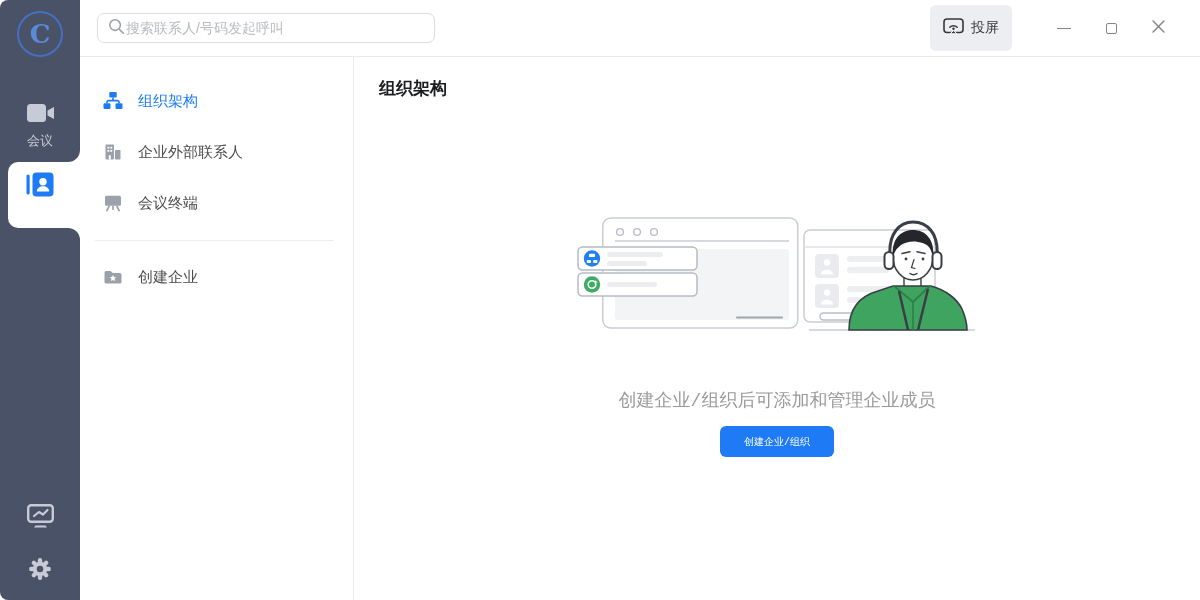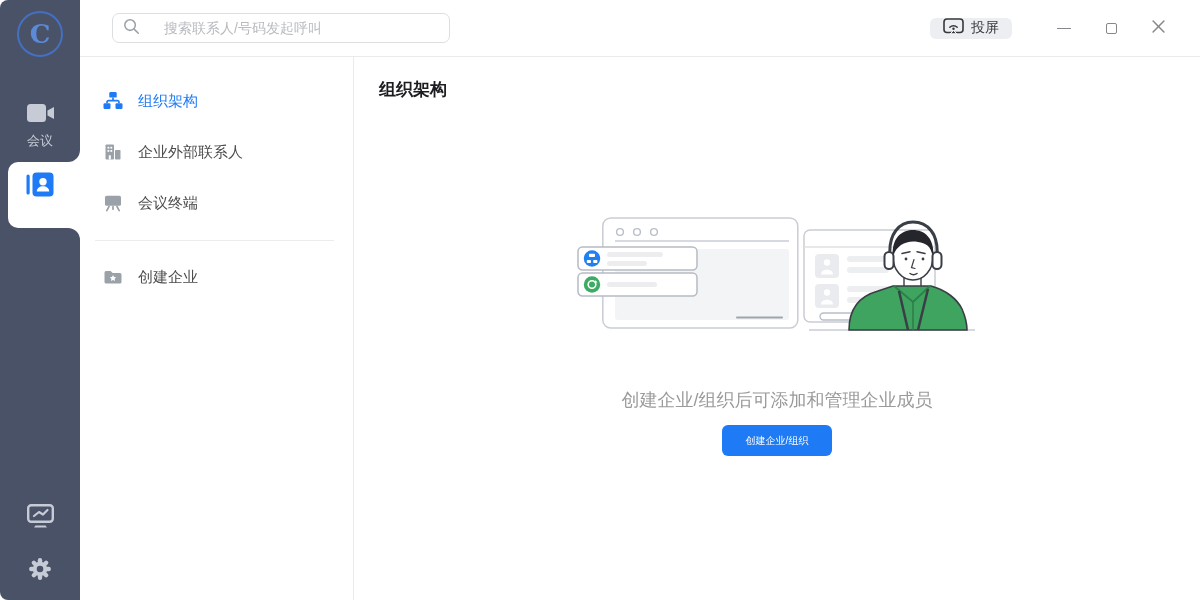--- a/index.html
+++ b/index.html
@@ -21,31 +21,31 @@
   .curve.top { top:150px; }
   .curve.top::after { content:""; position:absolute; inset:0; background:#4a5268; border-radius:0 0 12px 0; }
   .curve.bottom { top:228px; }
   .curve.bottom::after { content:""; position:absolute; inset:0; background:#4a5268; border-radius:0 12px 0 0; }
   .pbottom { position:absolute; bottom:12px; left:0; width:80px; display:flex; flex-direction:column; align-items:center; gap:18px; }
   .icon-btn { background:none; border:none; cursor:pointer; display:flex; align-items:center; justify-content:center; padding:4px; }
 
   
   .right-part { flex:1; display:flex; flex-direction:column; min-width:0; }
   .topbar { height:57px; flex:0 0 57px; border-bottom:1px solid #e9eaec; display:flex; align-items:center; }
-  .search-box { margin-left:32px; width:338px; height:30px; border:1px solid #dcdee2; border-radius:7px; display:flex; align-items:center; padding:0 10px; gap:24px; background:#fff; }
+  .search-box { margin-left:17px; width:338px; height:30px; border:1px solid #dcdee2; border-radius:7px; display:flex; align-items:center; padding:0 10px; gap:1px; background:#fff; }
   .search-box input { border:none; outline:none; flex:1; font-size:14px; color:#333; font-family:inherit; background:transparent; }
   .search-box input::placeholder { color:#b7babf; }
   .tb-spacer { flex:1; }
-  .cast-btn { height:21px; padding:0 13px; border:none; border-radius:6px; background:#eceef2; color:#36383c; font-size:14px; display:flex; align-items:center; gap:7px; cursor:pointer; font-family:inherit; margin-right:42px; }
+  .cast-btn { height:46px; padding:0 13px; border:none; border-radius:6px; background:#eceef2; color:#36383c; font-size:14px; display:flex; align-items:center; gap:7px; cursor:pointer; font-family:inherit; margin-right:42px; }
   .win-controls { display:flex; align-items:center; gap:27px; margin-right:32px; }
   .win-btn { width:20px; height:20px; background:none; border:none; cursor:pointer; display:flex; align-items:center; justify-content:center; }
   .min-glyph { width:14px; height:0; border-top:1.6px solid #85878b; }
   .max-glyph { width:11px; height:11px; border:1.6px solid #85878b; border-radius:2px; }
 
-  .content { flex:1; display:flex; min-height:0; }
+  .content { flex:1; display:flex; min-height:0;font-family:Liberation Mono, monospace; }
 
   
   .secondary-sidebar { width:274px; flex:0 0 274px; border-right:1px solid #e9eaec; padding-top:30px; }
   .snav-item { height:28px; margin-bottom:23px; display:flex; align-items:center; gap:15px; padding-left:23px; cursor:pointer; font-size:15px; color:#4c4c4c; }
   .snav-item .sicon { width:20px; height:20px; color:#9ba1a9; display:flex; align-items:center; justify-content:center; }
   .snav-item.selected { color:#1f7bf5; }
   .snav-item.selected .sicon { color:#1f7bf5; }
   .sdivider { height:1px; background:#ebecee; margin:20px 19px 22px 15px; }
 
   

